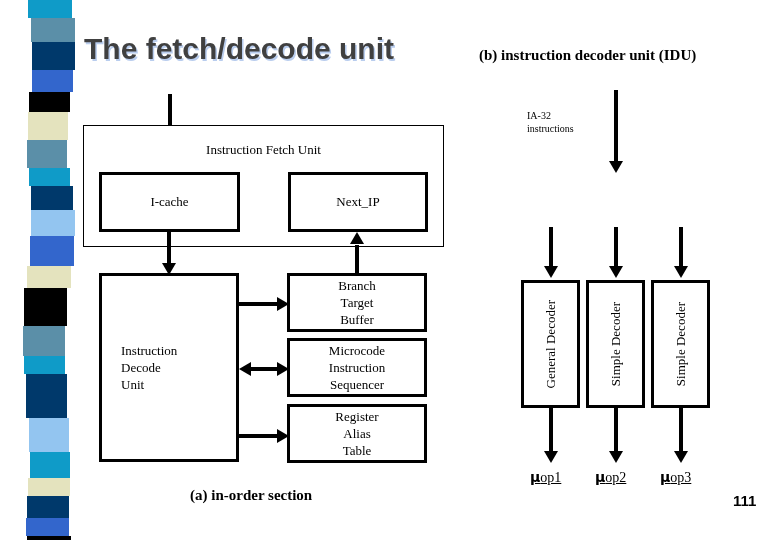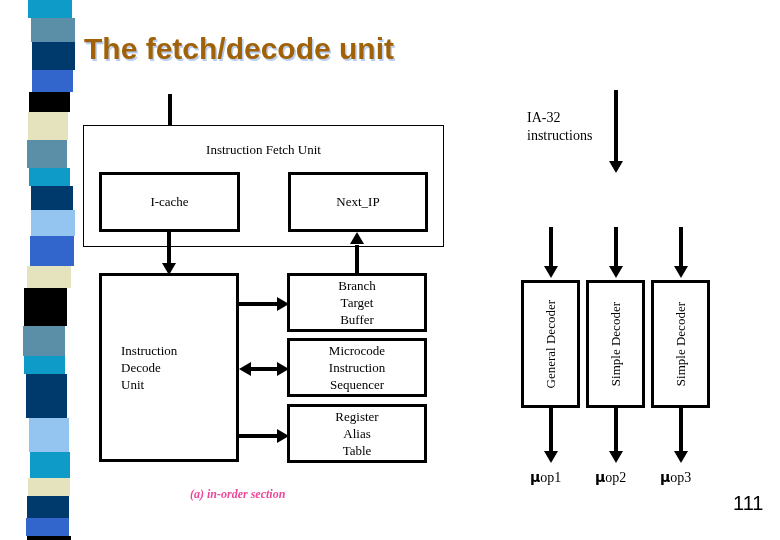--- a/index.html
+++ b/index.html
@@ -24,51 +24,51 @@
     white-space:nowrap;
   }
   #subtitle{
     position:absolute;left:479px;top:47px;
     font-family:"Liberation Serif", serif;
     font-weight:bold;font-size:15px;color:#000;white-space:nowrap;
   }
   #caption-a{
     position:absolute;left:190px;top:487px;
     font-family:"Liberation Serif", serif;
-    font-weight:bold;font-size:12px;color:#ec4899;white-space:nowrap;font-style:italic;
+    font-weight:bold;font-size:15px;color:#000000;white-space:nowrap;
   }
   #pagenum{
     position:absolute;left:733px;top:492px;
     font-family:"Liberation Sans", sans-serif;
-    font-size:20px;color:#000;
+    font-size:15px;color:#000;font-weight:bold;
   }
 
   
   .box{
     position:absolute;box-sizing:border-box;
     border:3px solid #000;background:#fff;
     display:flex;align-items:center;justify-content:center;
     font-family:"Liberation Serif", serif;font-size:13px;color:#000;
     line-height:1.32;text-align:center;
   }
   .box.thin{border-width:1px;text-align:right;}
   .box-lines{display:block;}
   .vtext{
     writing-mode:vertical-rl;
     transform:rotate(180deg);
     white-space:nowrap;
     font-size:13px;
   }
   .plain-label{
     position:absolute;font-family:"Liberation Serif", serif;
-    font-size:14px;color:#000;line-height:1.3;white-space:nowrap;
+    font-size:10px;color:#000;line-height:1.3;white-space:nowrap;
   }
   .uop{
     position:absolute;font-family:"Liberation Serif", serif;
-    font-size:14px;color:#000;white-space:nowrap;
+    font-size:14px;color:#000;white-space:nowrap;text-decoration:underline;
   }
   .uop b{font-family:"DejaVu Sans", sans-serif;font-weight:bold;font-size:14px;}
 
   
   .vline{position:absolute;background:#000;width:4px;}
   .hline{position:absolute;background:#000;height:4px;}
   .ah-down{
     position:absolute;width:0;height:0;
     border-left:7px solid transparent;border-right:7px solid transparent;
     border-top:12px solid #000;
@@ -112,21 +112,22 @@
       <div class="band" style="left: 24px; top: 356px; width: 41px; height: 18px; background: rgb(15, 155, 200);"></div>
       <div class="band" style="left: 26.4px; top: 374px; width: 40.2px; height: 44px; background: rgb(0, 57, 107);"></div>
       <div class="band" style="left: 28.7px; top: 418px; width: 40px; height: 34px; background: rgb(147, 197, 240);"></div>
       <div class="band" style="left: 29.5px; top: 452px; width: 40.6px; height: 26px; background: rgb(15, 155, 200);"></div>
       <div class="band" style="left: 28.4px; top: 478px; width: 41.6px; height: 18px; background: rgb(228, 227, 190);"></div>
       <div class="band" style="left: 26.7px; top: 496px; width: 42.8px; height: 22px; background: rgb(0, 57, 107);"></div>
       <div class="band" style="left: 25.8px; top: 518px; width: 43.7px; height: 18px; background: rgb(51, 102, 204);"></div>
       <div class="band" style="left: 26.8px; top: 536px; width: 44px; height: 4px; background: rgb(0, 0, 0);"></div>
     </div>
 
-  <div id="title" style="color: #a16207;">The fetch/decode unit</div>
+  <div id="title" style="color: #404040;">The fetch/decode unit</div>
+  <div id="subtitle">(b) instruction decoder unit (IDU)</div>
   <div id="caption-a">(a) in-order section</div>
   <div id="pagenum">111</div>
 
   <div class="vline" style="left:168px;top:94px;height:46px;"></div>
   <div class="ah-down" style="left:163px;top:140px;"></div>
 
   <div class="box thin" style="left:83px;top:125px;width:361px;height:122px;align-items:flex-start;justify-content:center;">
     <span class="box-lines" style="margin-top:15px;">Instruction Fetch Unit</span>
   </div>
 

